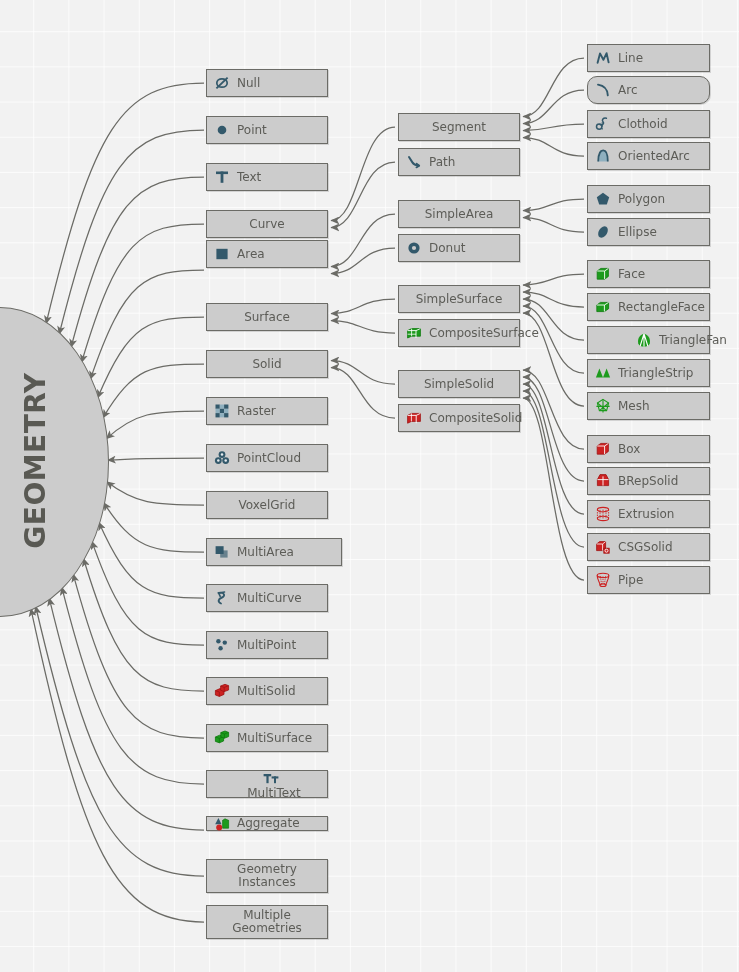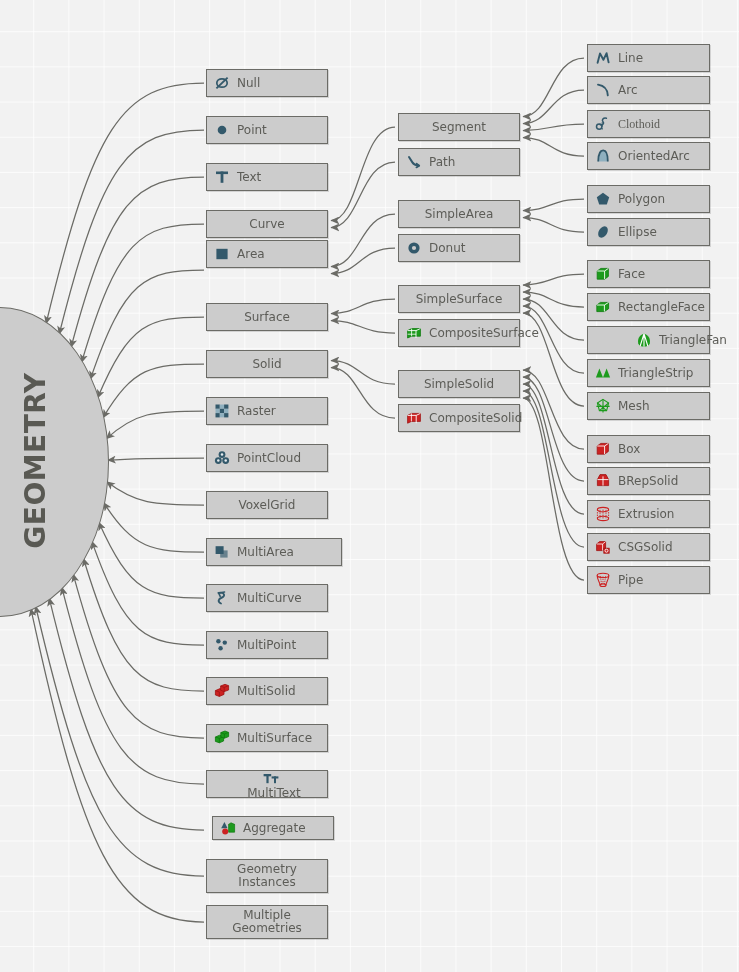--- a/index.html
+++ b/index.html
@@ -267,21 +267,21 @@
         <span class="ico">
           <svg viewBox="0 0 16 16">
             <rect x=".6" y="3" width="7.6" height="2.3" fill="#33596b"></rect>
             <rect x="3.4" y="3" width="2.2" height="9.2" fill="#33596b"></rect>
             <rect x="8.6" y="5.4" width="6.8" height="2.1" fill="#33596b"></rect>
             <rect x="11" y="5.4" width="2" height="6.8" fill="#33596b"></rect>
           </svg>
         </span>
         <span class="lbl">MultiText</span>
       </div>
-      <div class="node icons" style="left: 206px; top: 816px; width: 122px; height: 24px; margin-left: 6px;">
+      <div class="node icons" style="left: 206px; top: 816px; width: 122px; height: 15px;">
         <span class="ico">
           <svg viewBox="0 0 16 16">
             <path d="M4.4 2 L7.6 8.2 L1.2 8.2 Z" fill="#33596b"></path>
             <path d="M8.6 4.4 L14.6 4.4 L14.6 12.2 L8.6 12.2 Z" fill="#1d9b1d" stroke="#0e7a0e" stroke-width=".7"></path>
             <path d="M8.6 4.4 L11 2.8 L14.6 4.4" fill="#1d9b1d" stroke="#0e7a0e" stroke-width=".7"></path>
             <circle cx="5.2" cy="11.4" r="3" fill="#cc2222"></circle>
           </svg>
         </span>
         <span class="lbl">Aggregate</span>
       </div>
@@ -344,29 +344,29 @@
         <span class="lbl">CompositeSolid</span>
       </div>
       <div class="node icons" style="left: 587px; top: 44px; width: 123px; height: 28px;">
         <span class="ico">
           <svg viewBox="0 0 16 16">
             <path d="M2.6 12.8 L5 3.4 L8.4 9.8 L11.6 3.2 L13.6 12.4" fill="none" stroke="#33596b" stroke-width="1.9" stroke-linejoin="round" stroke-linecap="round"></path>
           </svg>
         </span>
         <span class="lbl">Line</span>
       </div>
-      <div class="node icons" style="left: 587px; top: 76px; width: 123px; height: 28px;">
+      <div class="node icons" style="left: 587px; top: 76px; width: 123px; height: 28px; border-radius: 10px;">
         <span class="ico">
           <svg viewBox="0 0 16 16">
             <path d="M3 2.6 C9.4 3.6 12.6 7.6 12.8 13.4" fill="none" stroke="#33596b" stroke-width="1.9" stroke-linecap="round"></path>
           </svg>
         </span>
         <span class="lbl">Arc</span>
       </div>
-      <div class="node icons" style="left: 587px; top: 110px; width: 123px; height: 28px; font-family: Liberation Serif, serif;">
+      <div class="node icons" style="left: 587px; top: 110px; width: 123px; height: 28px;">
         <span class="ico">
           <svg viewBox="0 0 16 16">
             <path d="M11.4 2.2 C8.2 1.4 6.4 4 8 5.8 C9.6 7.6 7.4 9.8 5 8.6" fill="none" stroke="#33596b" stroke-width="1.5" stroke-linecap="round"></path>
             <circle cx="4.2" cy="10.6" r="2.7" fill="none" stroke="#33596b" stroke-width="1.5"></circle>
             <line x1="7.2" y1="13.6" x2="7.2" y2="5.2" stroke="#33596b" stroke-width="1" stroke-dasharray="1.6 1.3"></line>
           </svg>
         </span>
         <span class="lbl">Clothoid</span>
       </div>
       <div class="node icons" style="left: 587px; top: 142px; width: 123px; height: 28px;">

